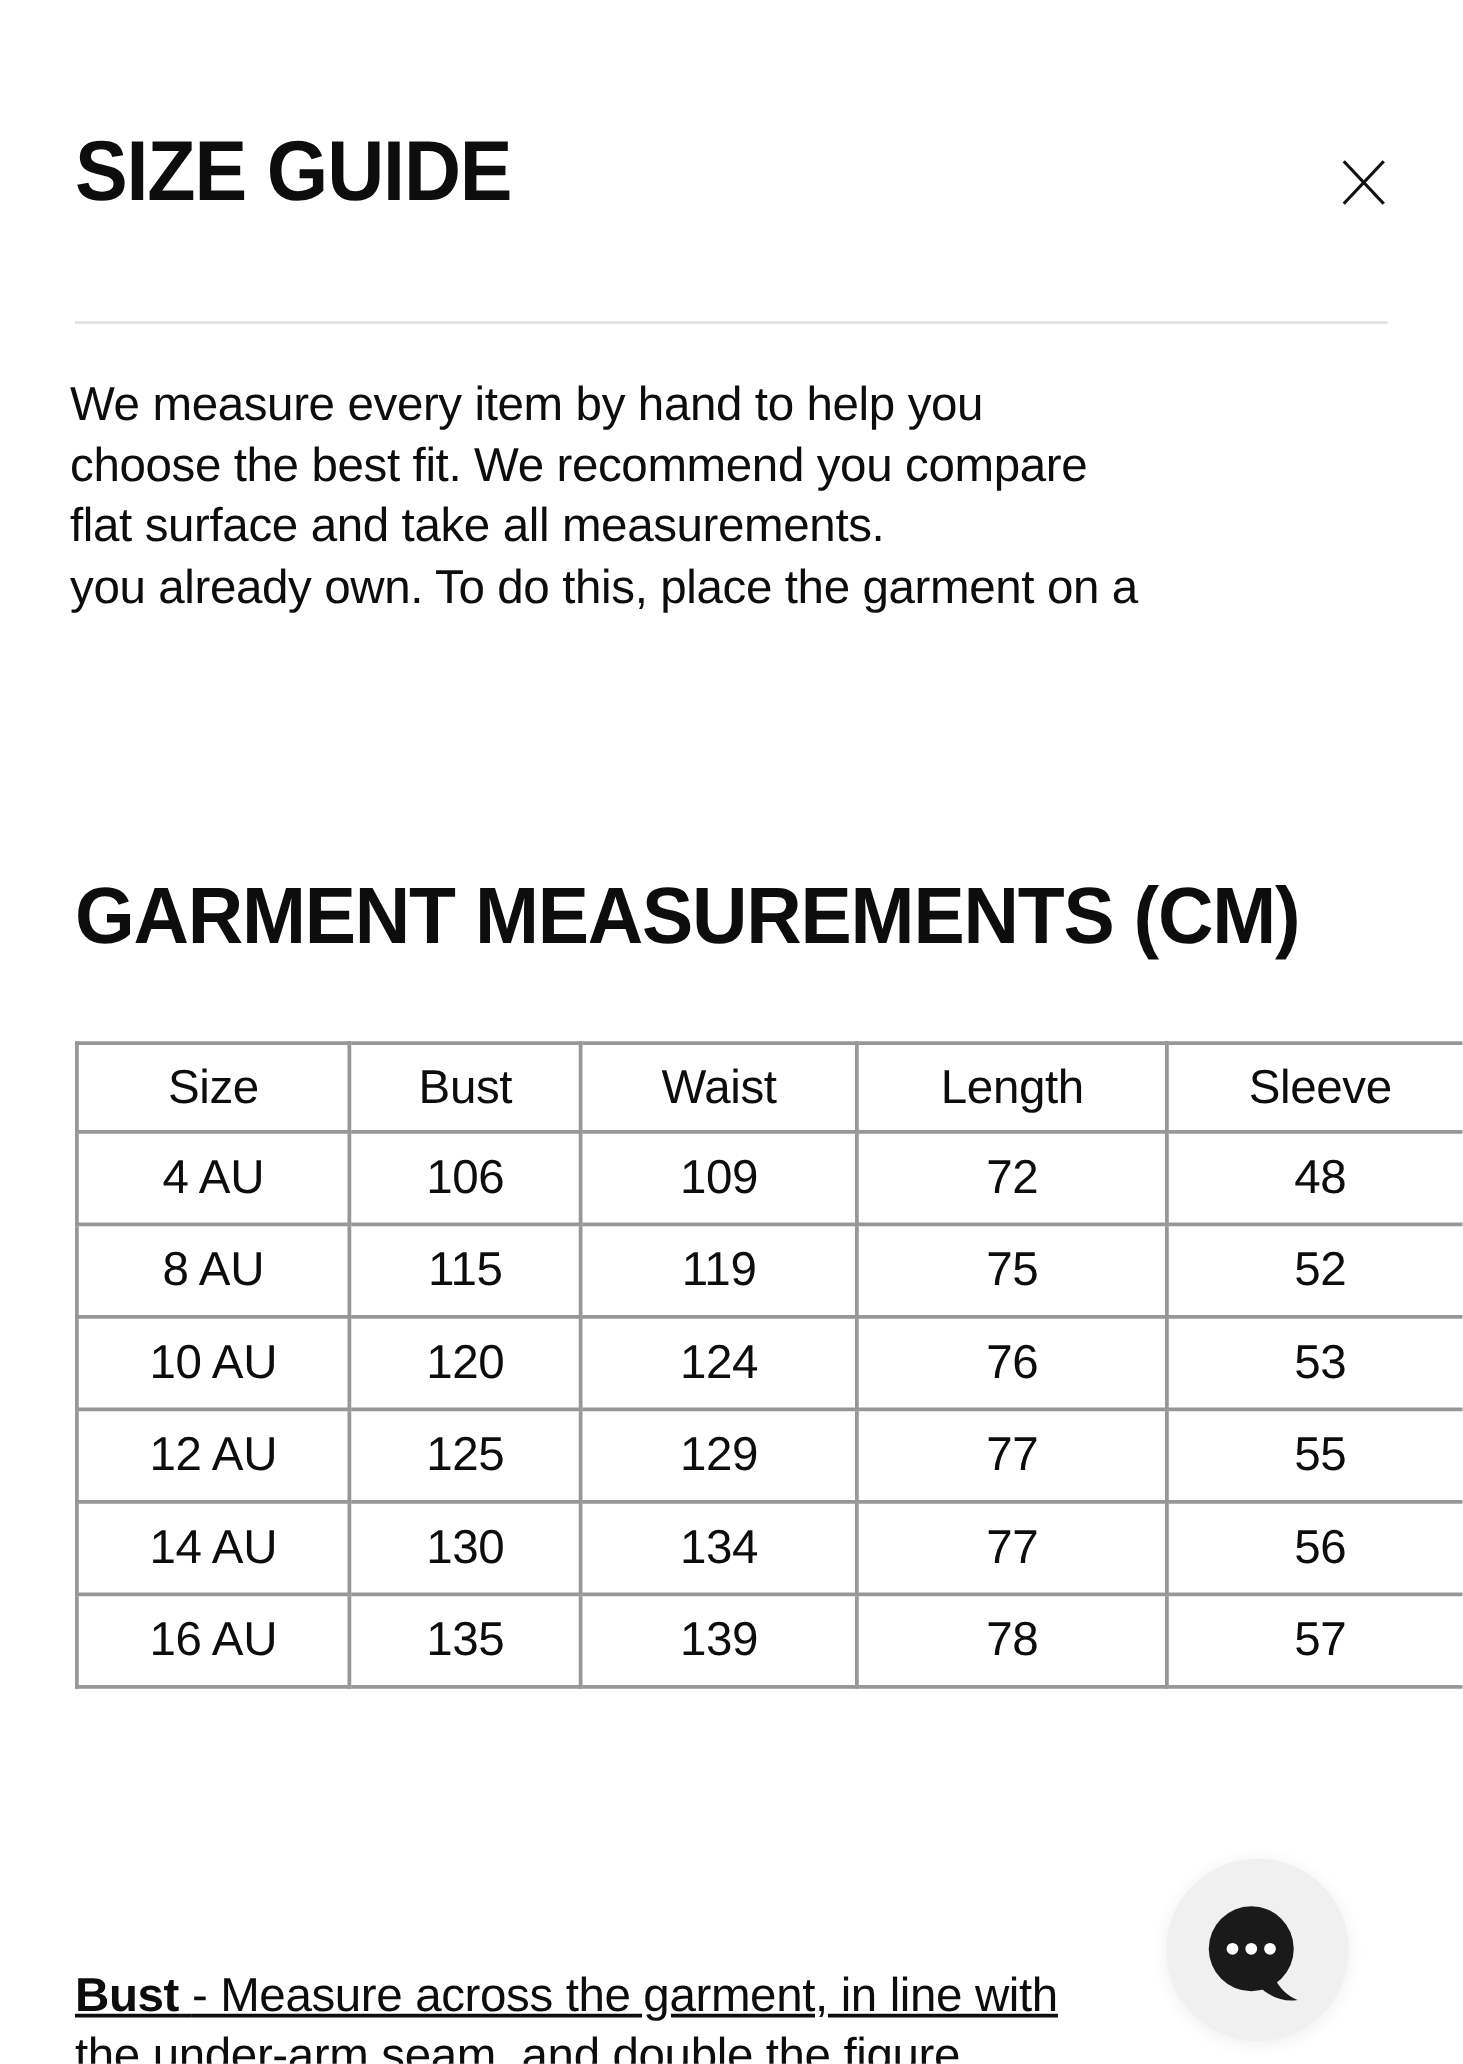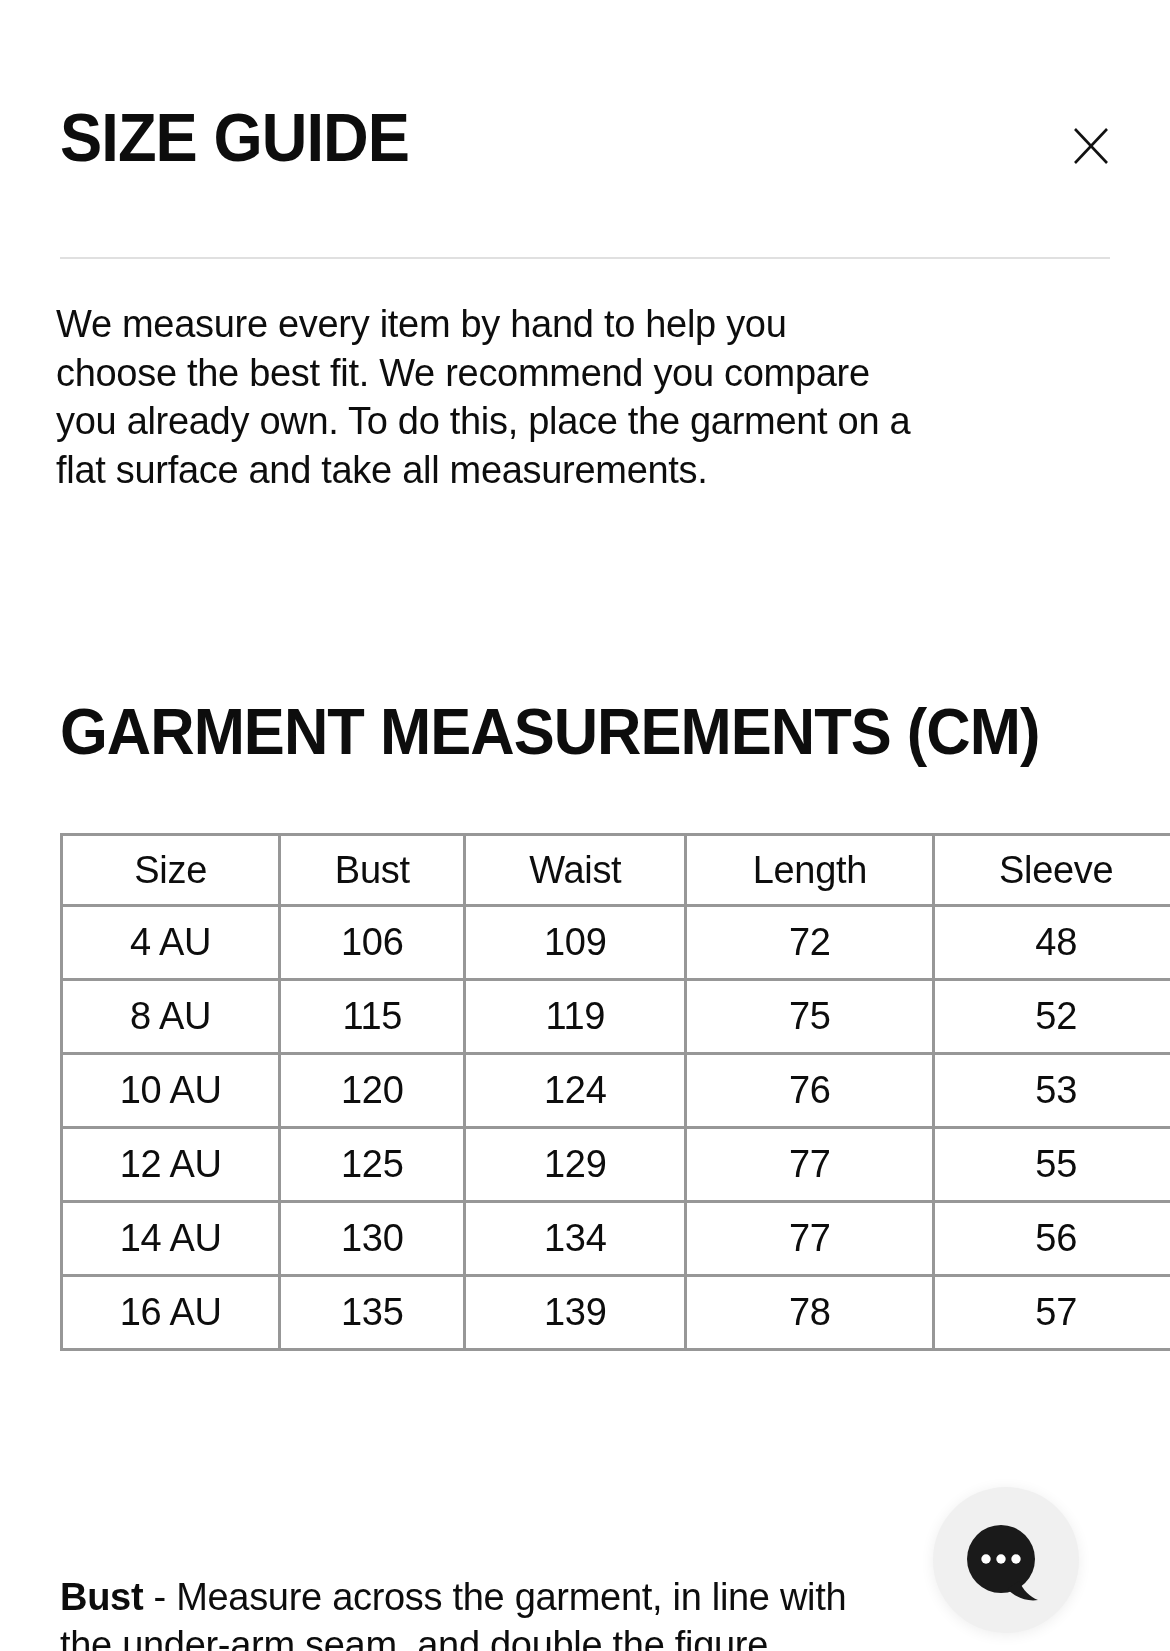--- a/index.html
+++ b/index.html
@@ -94,21 +94,21 @@
 
   
   .notes {
     position: absolute;
     left: 60px; top: 1573px;
     font-size: 38px;
     line-height: 48px;
     letter-spacing: -0.3px;
     width: 1060px;
   }
-  .notes .note-line { white-space: nowrap; }
+  .notes .note-line { white-space: nowrap; text-decoration: underline; }
   .notes .term { font-weight: 700; }
 
   
   .chat-btn {
     position: absolute;
     left: 933px; top: 1487px;
     width: 146px; height: 146px;
     border-radius: 50%;
     background: #f0f0f0;
     border: none;
@@ -132,22 +132,22 @@
       <line x1="2" y1="2" x2="34" y2="36" stroke="#111111" stroke-width="2.6"></line>
       <line x1="34" y1="2" x2="2" y2="36" stroke="#111111" stroke-width="2.6"></line>
     </svg>
   </button>
 
   <div class="divider"></div>
 
   <div class="intro">
     <div>We measure every item by hand to help you</div>
     <div>choose the best fit. We recommend you compare</div>
+    <div>flat surface and take all measurements.</div>
     <div>you already own. To do this, place the garment on a</div>
-    <div>flat surface and take all measurements.</div>
   </div>
 
   <div class="section-heading">GARMENT MEASUREMENTS (CM)</div>
 
   <table class="size-table">
     <colgroup>
       <col class="c1">
         <col class="c2">
         <col class="c3">
         <col class="c4">

